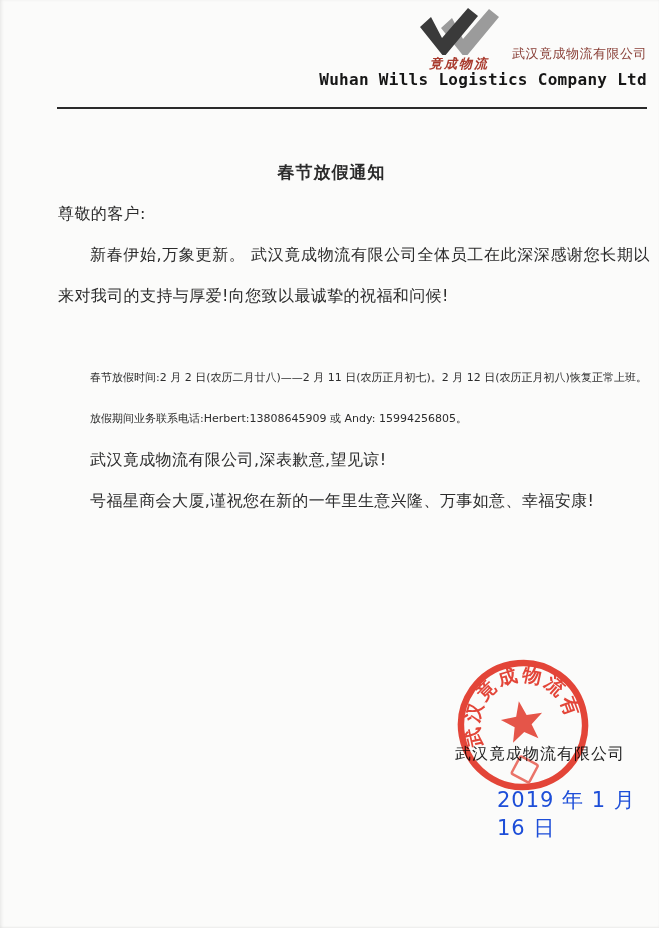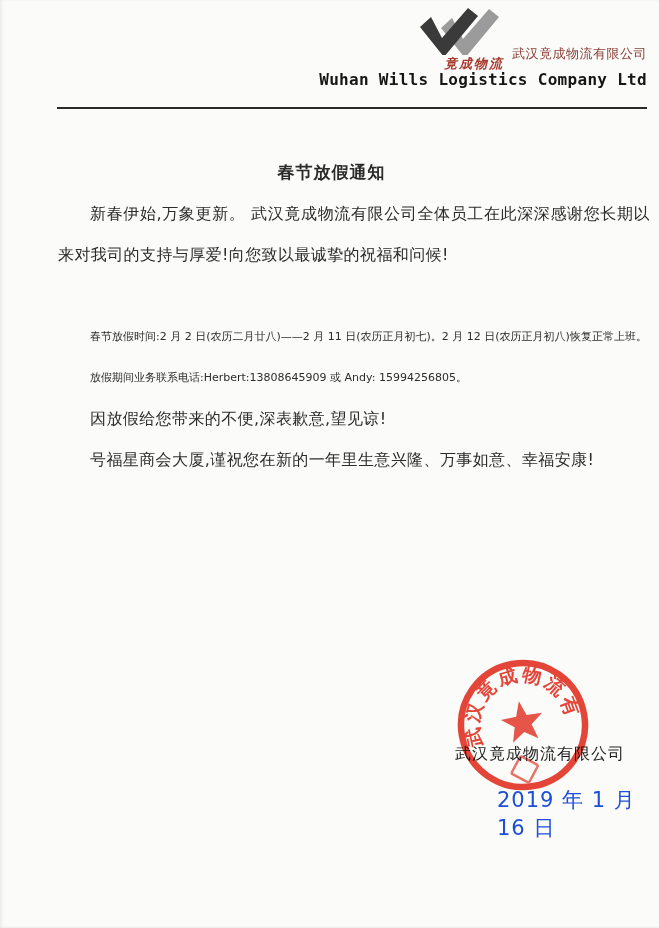--- a/index.html
+++ b/index.html
@@ -9,21 +9,21 @@
     margin:0 auto;
     background:#fbfbfa;
     overflow:hidden;
     box-shadow:inset 2px 0 3px rgba(0,0,0,.06), inset 0 -1px 2px rgba(0,0,0,.04);
     font-family:"DejaVu Sans", sans-serif;
     color:#2c2c2c;
   }
   
   .logo{position:absolute;left:417px;top:7px;width:84px;height:48px;}
   .logo-brand{
-    position:absolute;left:432px;top:55px;width:84px;
+    position:absolute;left:417px;top:55px;width:84px;
     text-align:center;font-size:13px;font-weight:bold;font-style:italic;
     letter-spacing:2px;color:#a8392c;
     font-family:"DejaVu Serif", serif;
   }
   .company-cn{
     position:absolute;right:12px;top:45px;
     font-size:13px;letter-spacing:.5px;color:#8a4038;
     font-family:"DejaVu Serif", serif;
   }
   .company-en{
@@ -88,25 +88,26 @@
   </div>
   <div class="logo-brand">竟成物流</div>
 
   <div class="company-cn">武汉竟成物流有限公司</div>
   <div class="company-en">Wuhan Wills Logistics Company Ltd</div>
   <div class="head-rule"></div>
 
   <h1 class="letter-title">春节放假通知</h1>
 
   <div class="body-text">
+    <p class="salutation">尊敬的客户:</p>
     <p class="indent">新春伊始,万象更新。 武汉竟成物流有限公司全体员工在此深深感谢您长期以来对我司的支持与厚爱!向您致以最诚挚的祝福和问候!</p>
     <div class="gap"></div>
     <p class="indent tight">春节放假时间:2 月 2 日(农历二月廿八)——2 月 11 日(农历正月初七)。2 月 12 日(农历正月初八)恢复正常上班。</p>
     <p class="indent tight">放假期间业务联系电话:Herbert:13808645909 或 Andy: 15994256805。</p>
-    <p class="indent">因放假给您带来的不便,深表歉意,望见谅!</p>
+    <p class="indent">武汉竟成物流有限公司,深表歉意,望见谅!</p>
     <p class="indent">号福星商会大厦,谨祝您在新的一年里生意兴隆、万事如意、幸福安康!</p>
   </div>
 
   <div class="signature-company">武汉竟成物流有限公司</div>
   <div class="letter-date">2019 年 1 月 16 日</div>
 
   <div class="seal">
     <svg width="136" height="136" viewBox="0 0 136 136" xmlns="http://www.w3.org/2000/svg">
       <defs>
         <path id="sealArc" d="M 25.9 80.8 A 44 44 0 1 1 110.1 80.8" fill="none"></path>

